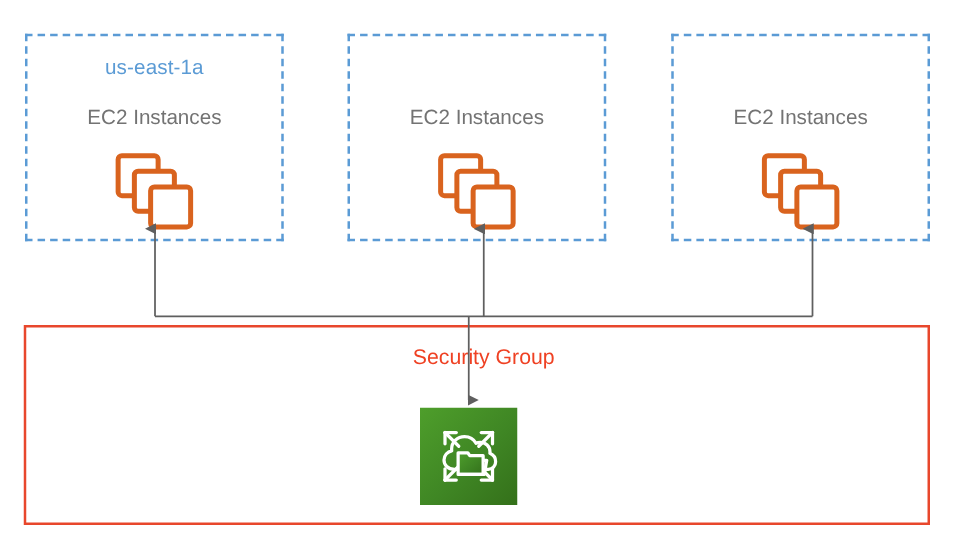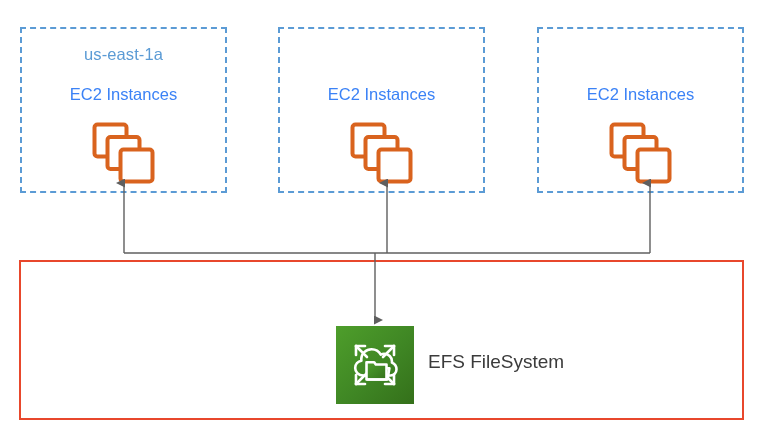--- a/index.html
+++ b/index.html
@@ -41,21 +41,21 @@
     letter-spacing: 0.1px;
     white-space: nowrap;
   }
   .az-sublabel {
     position: absolute;
     top: 56px;
     left: 0;
     right: 0;
     text-align: center;
     font-size: 16.5px;
-    color: #3b82f6;
+    color: #737373;
     white-space: nowrap;
   }
 
   
   .ec2-icon {
     position: absolute;
     top: 93px;
     left: 50%;
     margin-left: -32px;
     width: 64px;
@@ -148,20 +148,21 @@
       <svg width="64" height="62" viewBox="0 0 64 62" xmlns="http://www.w3.org/2000/svg">
         <rect x="2.5" y="2.5" width="32" height="32" rx="3" ry="3" fill="#ffffff" stroke="#D9631E" stroke-width="4"></rect>
         <rect x="15.5" y="15" width="32" height="32" rx="3" ry="3" fill="#ffffff" stroke="#D9631E" stroke-width="4"></rect>
         <rect x="28.5" y="27.5" width="32" height="32" rx="3" ry="3" fill="#ffffff" stroke="#D9631E" stroke-width="4"></rect>
       </svg>
     </div>
   </div>
 
   <div id="security-group-box"></div>
 
+  <div id="security-group-label">Security Group</div>
 
   <div id="efs-icon">
     <svg width="78" height="78" viewBox="0 0 78 78" xmlns="http://www.w3.org/2000/svg">
       <defs>
         <linearGradient id="efsGrad" x1="0%" y1="0%" x2="100%" y2="100%">
           <stop offset="0%" stop-color="#4E9E2B"></stop>
           <stop offset="55%" stop-color="#3F8624"></stop>
           <stop offset="100%" stop-color="#34701A"></stop>
         </linearGradient>
       </defs>
@@ -197,21 +198,20 @@
                C58.6 37.7 60.5 40.3 60.5 43.3
                C60.5 46.7 58.0 49.5 54.6 49.5
                Z" fill="none" stroke="#ffffff" stroke-width="2.6" stroke-linejoin="round"></path>
 
       <path d="M30.5 38.5 L30.5 36.2 L38.2 36.2 L39.8 38.5 L50.5 38.5
                L50.5 53.5 L30.5 53.5 Z" fill="url(#efsGrad)" stroke="#ffffff" stroke-width="2.6" stroke-linejoin="round"></path>
       <path d="M50.5 42.2 L53.4 42.2 L51.4 53.5 L30.5 53.5" fill="none" stroke="#ffffff" stroke-width="2.6" stroke-linejoin="round"></path>
     </svg>
   </div>
 
-  <div id="efs-label">EFS FileSystem</div>
 
   <svg id="connectors" viewBox="0 0 774 430" xmlns="http://www.w3.org/2000/svg">
     <defs>
       <marker id="arrowUp" markerWidth="9" markerHeight="9" refX="4.5" refY="8" orient="auto" markerUnits="userSpaceOnUse">
         <path d="M4.5 0 L9 9 L0 9 Z" fill="#5F5F5F"></path>
       </marker>
       <marker id="arrowDown" markerWidth="9" markerHeight="9" refX="4.5" refY="8" orient="auto" markerUnits="userSpaceOnUse">
         <path d="M4.5 0 L9 9 L0 9 Z" fill="#5F5F5F"></path>
       </marker>
     </defs>

